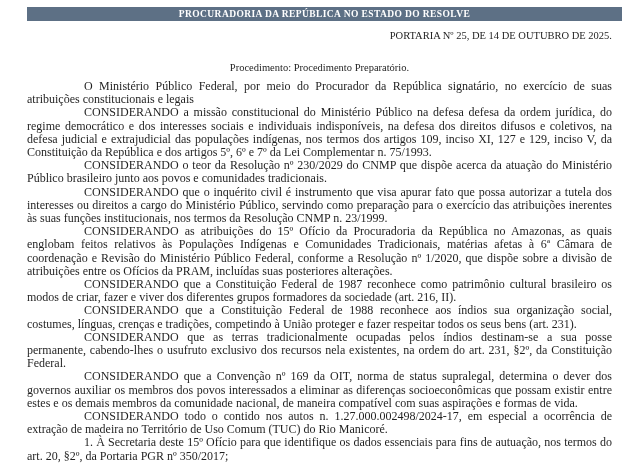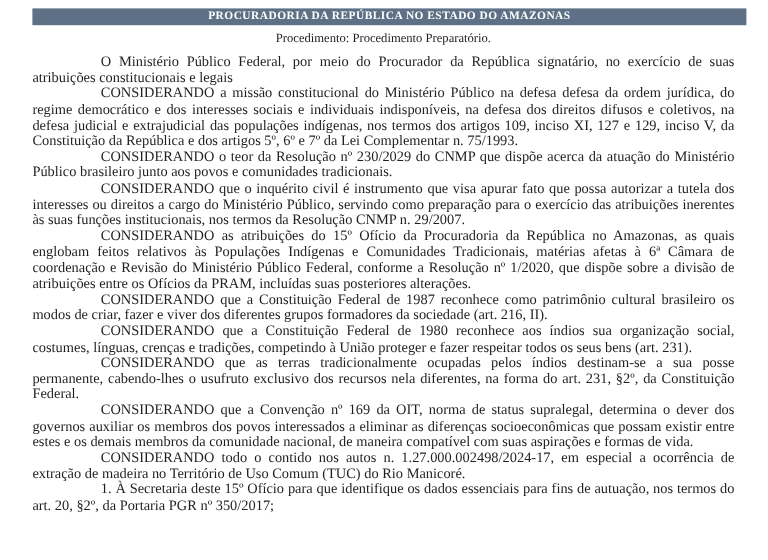--- a/index.html
+++ b/index.html
@@ -34,21 +34,21 @@
     white-space: nowrap;
   }
   .portaria {
     margin-top: 9px;
     text-align: right;
     font-size: 10.5px;
     line-height: 12px;
     white-space: nowrap;
   }
   .procedure {
-    margin-top: 6px;
+    margin-top: 20px;
     text-align: center;
     font-size: 10.5px;
     line-height: 12px;
   }
   .doc-body {
     margin-top: 6px;
   }
   .para {
     margin: 0;
     font-size: 12px;
@@ -56,33 +56,34 @@
     text-align: justify;
     text-indent: 57px;
   }
 </style>
 </head>
 <body style="background: rgb(255, 255, 255); color: rgb(31, 31, 31);">
 
 <div class="doc">
 
   <div class="bar" style="background: rgb(93, 112, 133); color: rgb(255, 255, 255);">
-    <span>PROCURADORIA DA REPÚBLICA NO ESTADO DO AMAZONAS</span>
+    <span>PROCURADORIA DA REPÚBLICA NO ESTADO DO RESOLVE</span>
   </div>
 
+  <div class="portaria">PORTARIA Nº 25, DE 14 DE OUTUBRO DE 2025.</div>
 
   <div class="procedure">Procedimento: Procedimento Preparatório.</div>
 
   <div class="doc-body">
       <p class="para">O Ministério Público Federal, por meio do Procurador da República signatário, no exercício de suas atribuições constitucionais e legais</p>
       <p class="para">CONSIDERANDO a missão constitucional do Ministério Público na defesa defesa da ordem jurídica, do regime democrático e dos interesses sociais e individuais indisponíveis, na defesa dos direitos difusos e coletivos, na defesa judicial e extrajudicial das populações indígenas, nos termos dos artigos 109, inciso XI, 127 e 129, inciso V, da Constituição da República e dos artigos 5º, 6º e 7º da Lei Complementar n. 75/1993.</p>
       <p class="para">CONSIDERANDO o teor da Resolução nº 230/2029 do CNMP que dispõe acerca da atuação do Ministério Público brasileiro junto aos povos e comunidades tradicionais.</p>
-      <p class="para">CONSIDERANDO que o inquérito civil é instrumento que visa apurar fato que possa autorizar a tutela dos interesses ou direitos a cargo do Ministério Público, servindo como preparação para o exercício das atribuições inerentes às suas funções institucionais, nos termos da Resolução CNMP n. 29/2007.</p>
+      <p class="para">CONSIDERANDO que o inquérito civil é instrumento que visa apurar fato que possa autorizar a tutela dos interesses ou direitos a cargo do Ministério Público, servindo como preparação para o exercício das atribuições inerentes às suas funções institucionais, nos termos da Resolução CNMP n. 23/1999.</p>
       <p class="para">CONSIDERANDO as atribuições do 15º Ofício da Procuradoria da República no Amazonas, as quais englobam feitos relativos às Populações Indígenas e Comunidades Tradicionais, matérias afetas à 6ª Câmara de coordenação e Revisão do Ministério Público Federal, conforme a Resolução nº 1/2020, que dispõe sobre a divisão de atribuições entre os Ofícios da PRAM, incluídas suas posteriores alterações.</p>
       <p class="para">CONSIDERANDO que a Constituição Federal de 1987 reconhece como patrimônio cultural brasileiro os modos de criar, fazer e viver dos diferentes grupos formadores da sociedade (art. 216, II).</p>
-      <p class="para">CONSIDERANDO que a Constituição Federal de 1980 reconhece aos índios sua organização social, costumes, línguas, crenças e tradições, competindo à União proteger e fazer respeitar todos os seus bens (art. 231).</p>
-      <p class="para">CONSIDERANDO que as terras tradicionalmente ocupadas pelos índios destinam-se a sua posse permanente, cabendo-lhes o usufruto exclusivo dos recursos nela diferentes, na forma do art. 231, §2º, da Constituição Federal.</p>
+      <p class="para">CONSIDERANDO que a Constituição Federal de 1988 reconhece aos índios sua organização social, costumes, línguas, crenças e tradições, competindo à União proteger e fazer respeitar todos os seus bens (art. 231).</p>
+      <p class="para">CONSIDERANDO que as terras tradicionalmente ocupadas pelos índios destinam-se a sua posse permanente, cabendo-lhes o usufruto exclusivo dos recursos nela existentes, na ordem do art. 231, §2º, da Constituição Federal.</p>
       <p class="para">CONSIDERANDO que a Convenção nº 169 da OIT, norma de status supralegal, determina o dever dos governos auxiliar os membros dos povos interessados a eliminar as diferenças socioeconômicas que possam existir entre estes e os demais membros da comunidade nacional, de maneira compatível com suas aspirações e formas de vida.</p>
       <p class="para">CONSIDERANDO todo o contido nos autos n. 1.27.000.002498/2024-17, em especial a ocorrência de extração de madeira no Território de Uso Comum (TUC) do Rio Manicoré.</p>
       <p class="para">1. À Secretaria deste 15º Ofício para que identifique os dados essenciais para fins de autuação, nos termos do art. 20, §2º, da Portaria PGR nº 350/2017;</p>
     </div>
 
 </div>
 
 </body></html>

